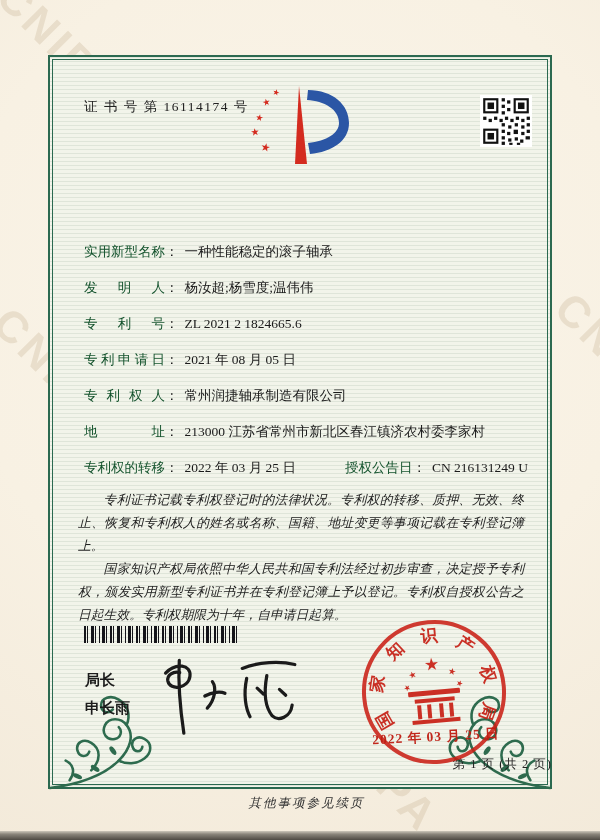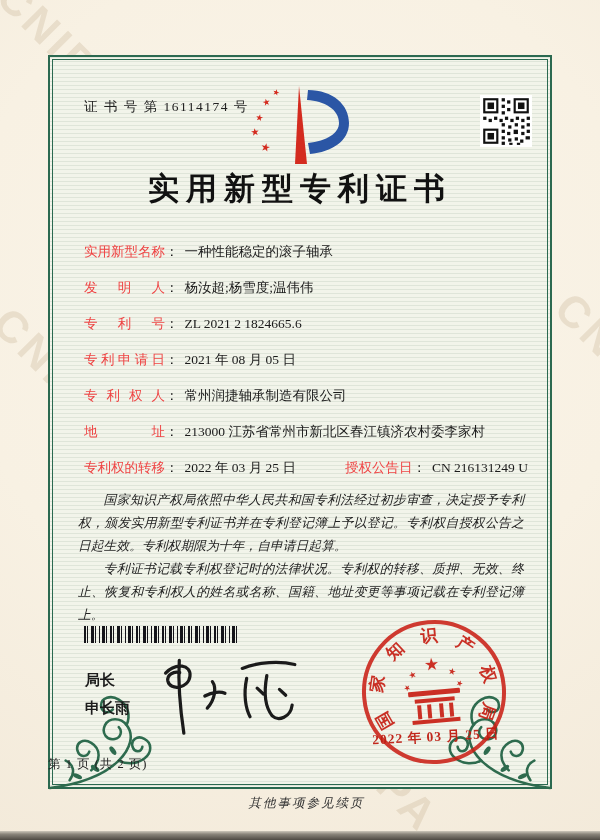--- a/index.html
+++ b/index.html
@@ -41,21 +41,21 @@
   .qr{position:absolute;left:480px;top:95px;width:50px;height:50px;z-index:5;background:#fff;padding:1px;}
   .title{
     position:absolute;left:0;right:0;top:168px;text-align:center;
     font-size:31px;font-weight:700;letter-spacing:7px;z-index:5;color:#111;
   }
   
   .fields{position:absolute;left:84px;top:241px;width:440px;z-index:5;font-size:13.5px;}
   .frow{margin-bottom:15px;line-height:21px;white-space:nowrap;}
   .flabel{
     display:inline-block;width:81px;text-align:justify;text-align-last:justify;
-    vertical-align:top;color:#ef4444;
+    vertical-align:top;color:#14532d;
   }
   .flabel.nojust{width:auto;text-align-last:auto;}
   .fcolon{display:inline-block;margin-right:6px;}
   .fvalue{color:#1a1a1a;}
   .grant-col{display:inline-block;margin-left:49px;}
   
   .paras{
     position:absolute;left:78px;top:489px;width:446px;z-index:5;
     font-size:12.8px;line-height:23px;text-align:justify;font-style:italic;color:#222;
   }
@@ -85,21 +85,21 @@
     font-size:17px;font-weight:700;color:rgba(198,30,20,0.92);
   }
   .seal-emblem{position:absolute;left:44px;top:34px;}
   .seal-date{
     position:absolute;left:352px;top:728px;width:168px;text-align:center;z-index:7;
     font-size:13.5px;color:rgba(190,28,18,0.95);letter-spacing:1px;transform:rotate(-3deg);
     font-weight:600;
   }
   
   .page-info{
-    position:absolute;left:48px;width:504px;top:756px;text-align:left;
+    position:absolute;left:48px;width:504px;top:756px;text-align:right;
     font-size:12.5px;letter-spacing:1px;z-index:5;color:#222;
   }
   .cont-note{
     position:absolute;left:13px;right:0;top:795px;text-align:center;
     font-size:12.5px;letter-spacing:2px;z-index:3;color:#333;font-style:italic;
   }
   .scan-edge{
     position:absolute;left:0;right:0;bottom:0;height:9px;z-index:8;
     background:linear-gradient(#cdc7ba 0%, #8a857b 35%, #4e4a43 100%);
   }
@@ -204,21 +204,20 @@
         <rect x="25" y="39" width="3" height="3"></rect>
         <rect x="31" y="38" width="3" height="3"></rect>
       <rect x="36" y="40" width="3" height="3"></rect>
         <rect x="41" y="37" width="4" height="3"></rect>
       <rect x="19" y="42" width="3" height="3"></rect>
         <rect x="26" y="43" width="3" height="2"></rect>
         <rect x="33" y="43" width="3" height="2"></rect>
     </g>
   </svg>
 
-  <div class="title">实用新型专利证书</div>
 
   <div class="fields">
     <div class="frow">
       <span class="flabel">实用新型名称</span><span class="fcolon">：</span><span class="fvalue">一种性能稳定的滚子轴承</span>
     </div>
     <div class="frow">
       <span class="flabel">发明人</span><span class="fcolon">：</span><span class="fvalue">杨汝超;杨雪度;温伟伟</span>
     </div>
     <div class="frow">
       <span class="flabel">专利号</span><span class="fcolon">：</span><span class="fvalue">ZL 2021 2 1824665.6</span>
@@ -231,22 +230,22 @@
     </div>
     <div class="frow">
       <span class="flabel">地址</span><span class="fcolon">：</span><span class="fvalue">213000 江苏省常州市新北区春江镇济农村委李家村</span>
     </div>
     <div class="frow">
       <span class="flabel">专利权的转移</span><span class="fcolon">：</span><span class="fvalue">2022 年 03 月 25 日</span><span class="grant-col"><span class="flabel nojust">授权公告日</span><span class="fcolon">：</span><span class="fvalue">CN 216131249 U</span></span>
     </div>
   </div>
 
   <div class="paras">
+    <p>专利证书记载专利权登记时的法律状况。专利权的转移、质押、无效、终止、恢复和专利权人的姓名或名称、国籍、地址变更等事项记载在专利登记簿上。</p>
     <p>国家知识产权局依照中华人民共和国专利法经过初步审查，决定授予专利权，颁发实用新型专利证书并在专利登记簿上予以登记。专利权自授权公告之日起生效。专利权期限为十年，自申请日起算。</p>
-    <p>专利证书记载专利权登记时的法律状况。专利权的转移、质押、无效、终止、恢复和专利权人的姓名或名称、国籍、地址变更等事项记载在专利登记簿上。</p>
   </div>
 
   <div class="barcode"></div>
 
   <div class="official-title">局长</div>
   <div class="official-name">申长雨</div>
 
   <svg class="signature" viewBox="0 0 180 90">
     <g fill="none" stroke="#1b1b1b" stroke-width="3.2" stroke-linecap="round" stroke-linejoin="round">
       <path d="M38,12 C36,34 37,58 40,84"></path>

